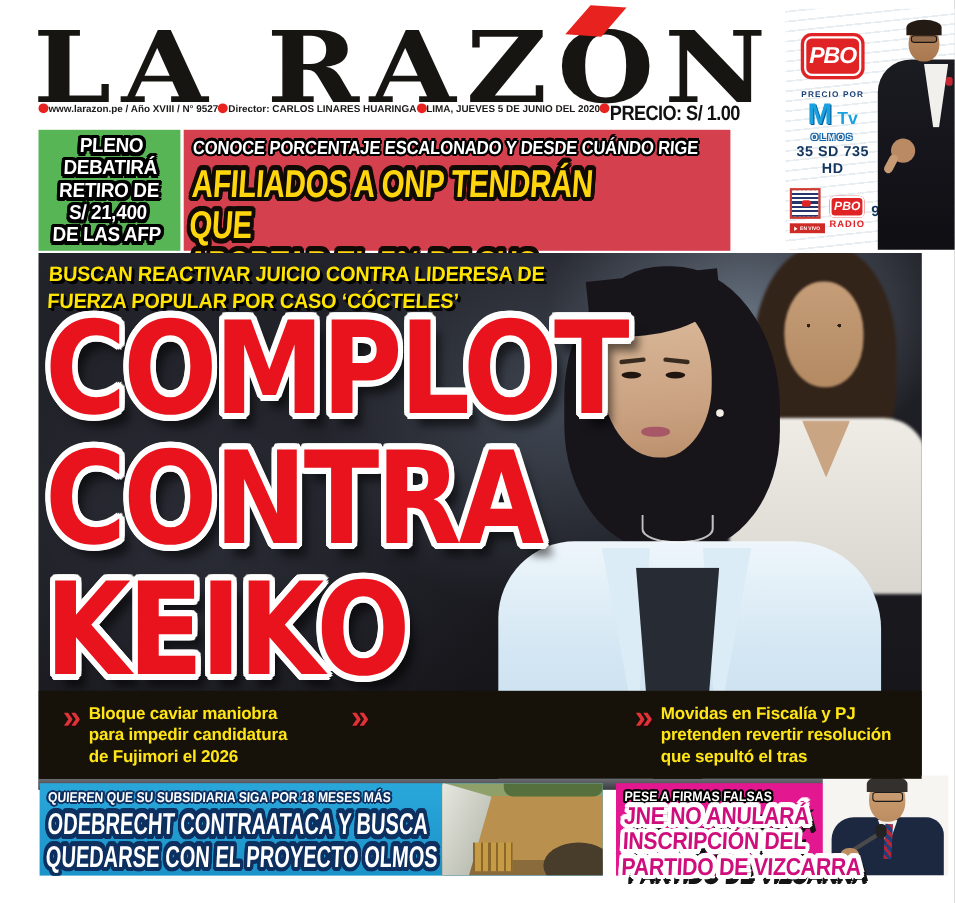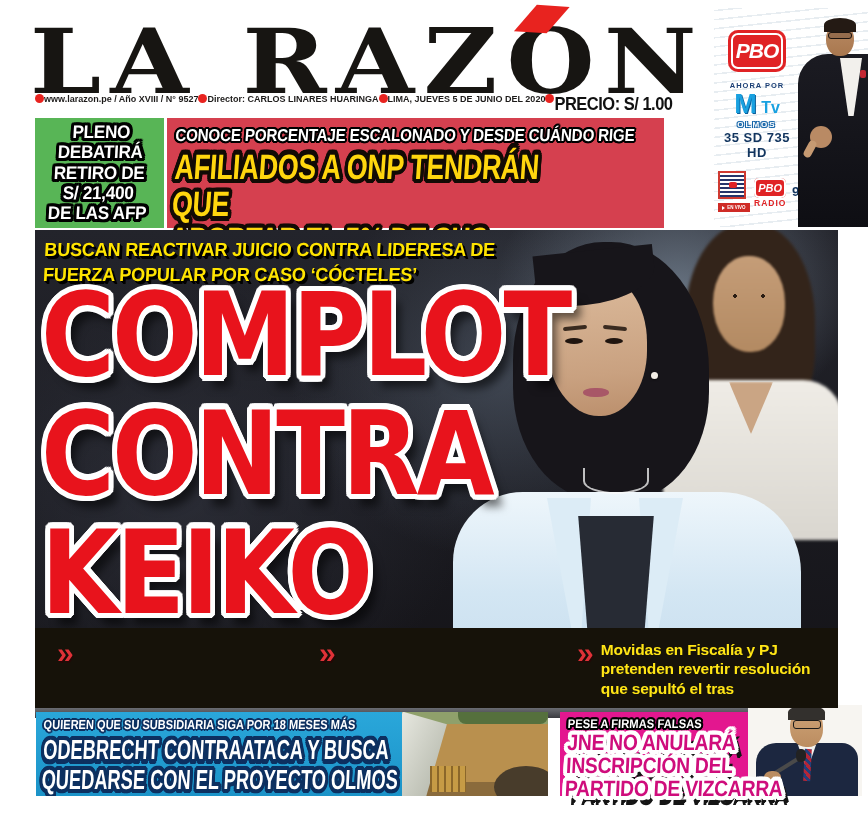--- a/index.html
+++ b/index.html
@@ -180,21 +180,21 @@
     <span class="info-item">Director: CARLOS LINARES HUARINGA</span>
     <span class="red-dot"></span>
     <span class="info-item">LIMA, JUEVES 5 DE JUNIO DEL 2020</span>
     <span class="red-dot"></span>
     <span class="info-price">PRECIO: S/ 1.00</span>
   </div>
 
   <div class="ad">
     <div class="ad-left">
       <div class="pbo-logo">PBO</div>
-      <div class="ad-ahora">AHORA POR</div>
+      <div class="ad-ahora">PRECIO POR</div>
       <div class="ad-mtv">
         <span class="m">M</span>
         <span class="tv">Tv</span>
       </div>
       <div class="ad-canal">OLMOS</div>
       <div class="ad-channels">35 SD 735 HD</div>
     </div>
     <div class="ad-qr">
       <div class="ad-qr-center"></div>
     </div>
@@ -259,20 +259,23 @@
     <div class="ph-kicker">BUSCAN REACTIVAR JUICIO CONTRA LIDERESA DE
 FUERZA POPULAR POR CASO ‘CÓCTELES’</div>
     <div class="ph-headline ring-w5">COMPLOT
 CONTRA
 KEIKO</div>
 
     <div class="photo-floor"></div>
     <div class="bullet-band">
       <div class="bullet bullet-1">
         <span class="chev">»</span>
+        <p>Bloque caviar maniobra
+para impedir candidatura
+de Fujimori el 2026</p>
       </div>
       <div class="bullet bullet-2">
         <span class="chev">»</span>
       </div>
       <div class="bullet bullet-3">
         <span class="chev">»</span>
         <p>Movidas en Fiscalía y PJ
 pretenden revertir resolución
 que sepultó el tras</p>
       </div>

